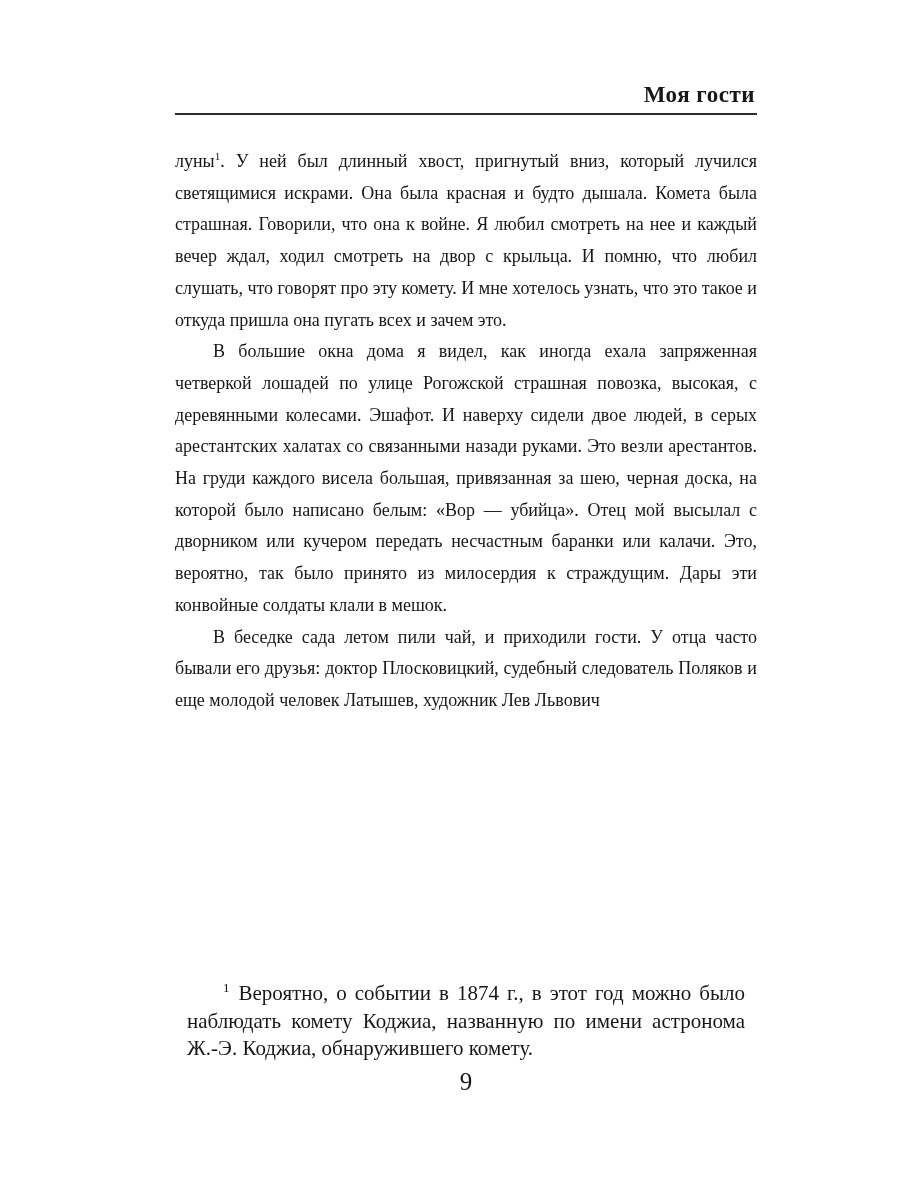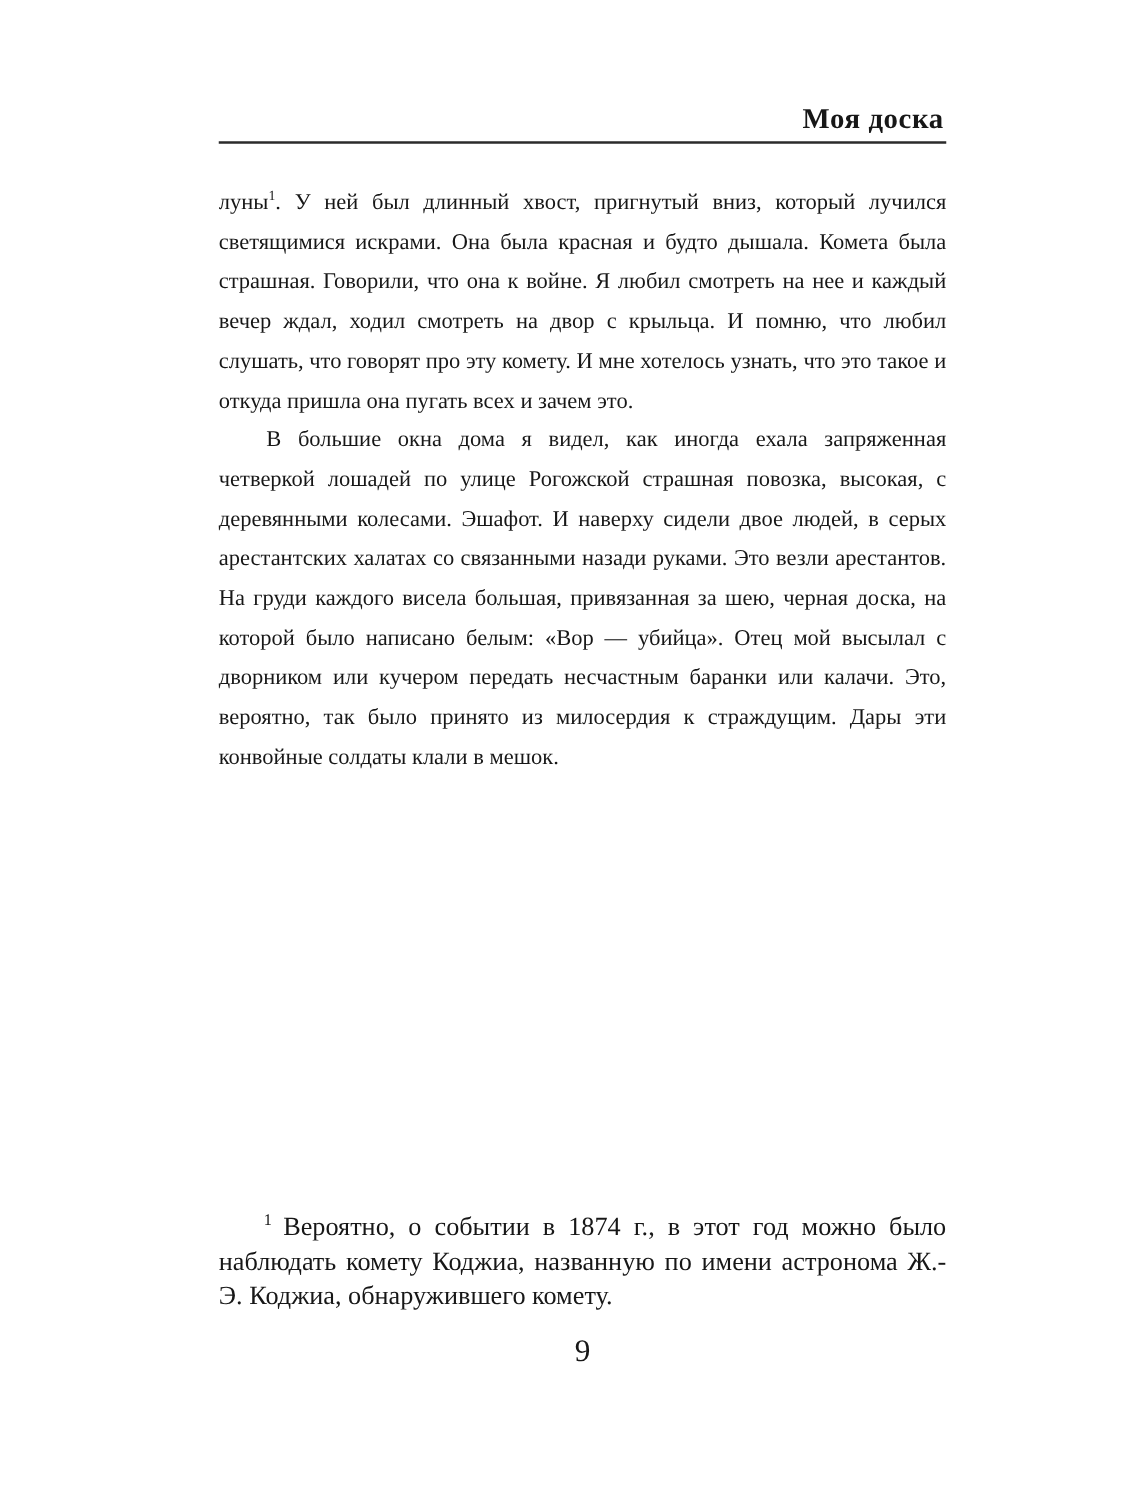--- a/index.html
+++ b/index.html
@@ -65,46 +65,47 @@
   
   .footnote-wrap {
     top: 968px;
     font-size: 21px;
     line-height: 27.5px;
     text-align: justify;
     hyphens: auto;
     -webkit-hyphens: auto;
   }
   .footnote {
-    margin: 0;
+    margin: 12px;
     text-indent: 36px;
   }
   .footnote sup {
     margin-right: 9px;
   }
   
   .page-number {
     top: 1068px;
     text-align: center;
     font-size: 25px;
   }
 </style>
 </head>
 <body>
 
 <div class="page">
 
   <header class="content-col running-head-wrap">
-    <div class="running-head">Моя доска</div>
+    <div class="running-head">Моя гости</div>
     <div class="header-rule"></div>
   </header>
 
   <main class="content-col body-text">
     <p class="no-indent"><span>луны</span><sup>1</sup><span>. У ней был длинный хвост, пригнутый вниз, который лучился светящимися искрами. Она была красная и будто дышала. Комета была страшная. Говорили, что она к войне. Я любил смотреть на нее и каждый вечер ждал, ходил смотреть на двор с крыльца. И помню, что любил слушать, что говорят про эту комету. И мне хотелось узнать, что это такое и откуда пришла она пугать всех и зачем это.</span></p>
     <p class="indent">В большие окна дома я видел, как иногда ехала запряженная четверкой лошадей по улице Рогожской страшная повозка, высокая, с деревянными колесами. Эшафот. И наверху сидели двое людей, в серых арестантских халатах со связанными назади руками. Это везли арестантов. На груди каждого висела большая, привязанная за шею, черная доска, на которой было написано белым: «Вор — убийца». Отец мой высылал с дворником или кучером передать несчастным баранки или калачи. Это, вероятно, так было принято из милосердия к страждущим. Дары эти конвойные солдаты клали в мешок.</p>
+    <p class="indent">В беседке сада летом пили чай, и приходили гости. У отца часто бывали его друзья: доктор Плосковицкий, судебный следователь Поляков и еще молодой человек Латышев, художник Лев Львович</p>
   </main>
 
   <footer class="content-col footnote-wrap">
     <p class="footnote"><sup>1</sup><span>Вероятно, о событии в 1874 г., в этот год можно было наблюдать комету Коджиа, названную по имени астронома Ж.-Э. Коджиа, обнаружившего комету.</span></p>
   </footer>
 
   <div class="content-col page-number">9</div>
 
 </div>
 

